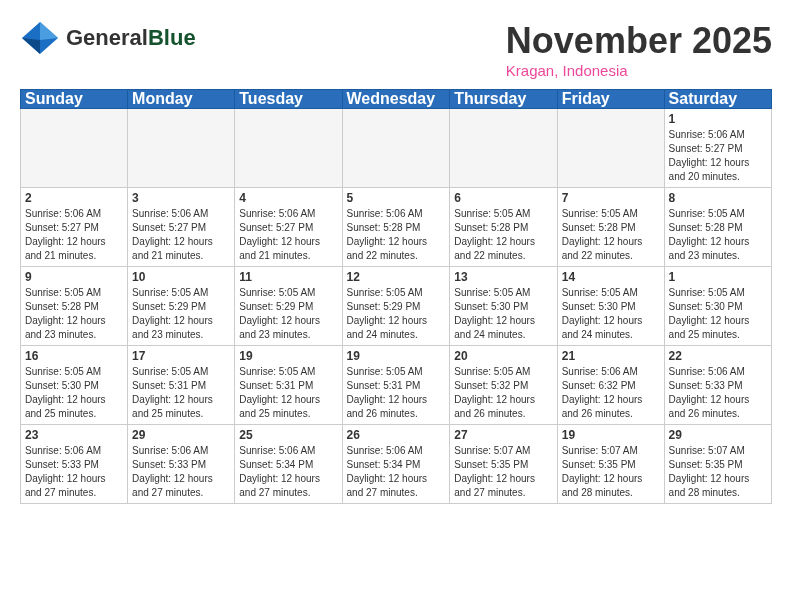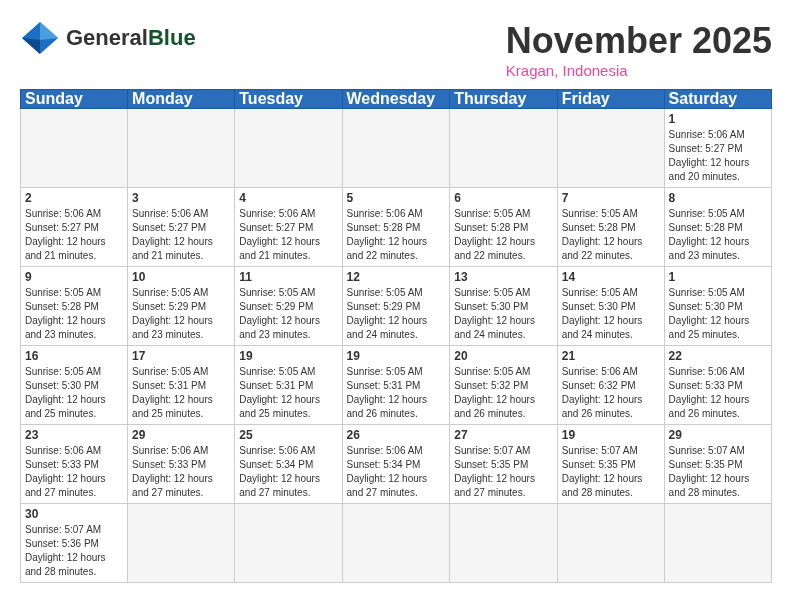--- a/index.html
+++ b/index.html
@@ -304,28 +304,14 @@
 Sunset: 5:35 PM
 Daylight: 12 hours and 28 minutes.</div>
         </td>
         <td>
           <div class="day-number">29</div>
           <div class="day-info">Sunrise: 5:07 AM
 Sunset: 5:35 PM
 Daylight: 12 hours and 28 minutes.</div>
         </td>
       </tr>
-      <tr class="last-row">
-        <td>
-          <div class="day-number">30</div>
-          <div class="day-info">Sunrise: 5:07 AM
-Sunset: 5:36 PM
-Daylight: 12 hours and 28 minutes.</div>
-        </td>
-        <td class="empty"></td>
-        <td class="empty"></td>
-        <td class="empty"></td>
-        <td class="empty"></td>
-        <td class="empty"></td>
-        <td class="empty"></td>
-      </tr>
     </tbody>
 </table>
 
 </body></html>

